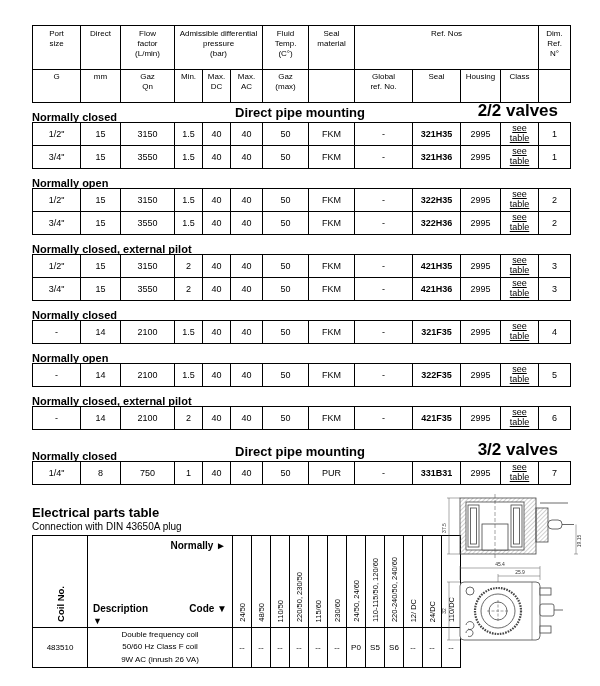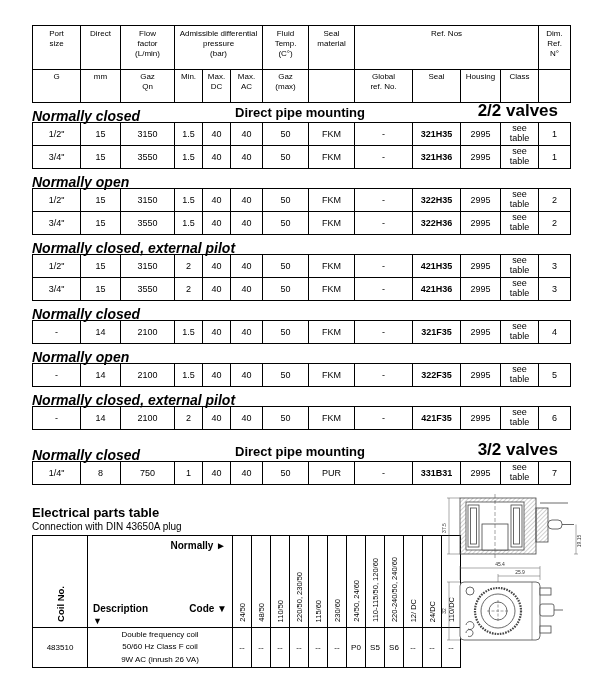--- a/index.html
+++ b/index.html
@@ -16,27 +16,27 @@
 
   
   .spec-header { width:538px; }
   .spec-header tr.h1 td { height:44px; font-size:8px; white-space:pre-line;
                           vertical-align:top; padding-top:3px; line-height:1.25; }
   .spec-header tr.h2 td { height:33px; font-size:8px; white-space:pre-line;
                           vertical-align:top; padding-top:2px; line-height:1.25; }
 
   
   .section-head { position:relative; height:15px; margin-top:4px; }
-  .cond { font-size:14px; font-weight:bold; font-style:italic; }
+  .cond { font-size:11px; font-weight:bold; }
   .mounting { position:absolute; left:168px; width:200px; text-align:center;
               font-size:13px; font-weight:bold; top:-2px; }
   .valve-class { position:absolute; right:12px; top:-6px; font-size:17px; font-weight:bold; }
   .data-table { width:538px; }
   .data-table td { height:23px; }
-  td.seetab { font-size:7.5px; line-height:1.1; white-space:pre-line; }
+  td.seetab { font-size:7.5px; line-height:1.1; white-space:pre-line;text-decoration:underline; }
   td.bold  { font-weight:bold; }
   td.box-l { border-left:2px solid #000; }
   td.box-r { border-right:2px solid #000; }
   td.box-t { border-top:2px solid #000; }
   td.box-b { border-bottom:2px solid #000; }
   .section.gap-before { margin-top:16px; }
 
   
   .elec-title { margin-top:20px; font-size:13px; font-weight:bold; }
   .elec-sub   { font-size:10px; margin:1px 0 3px 0; }

